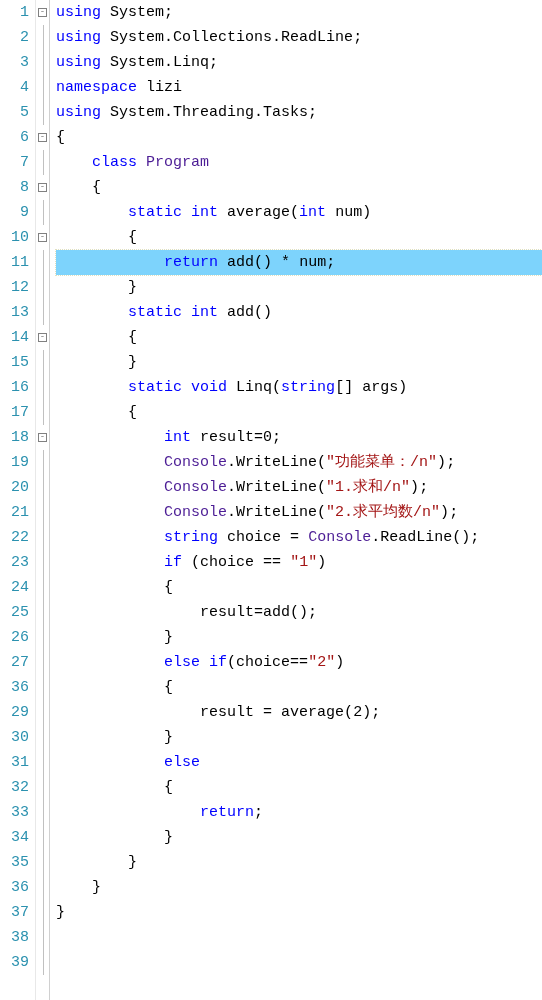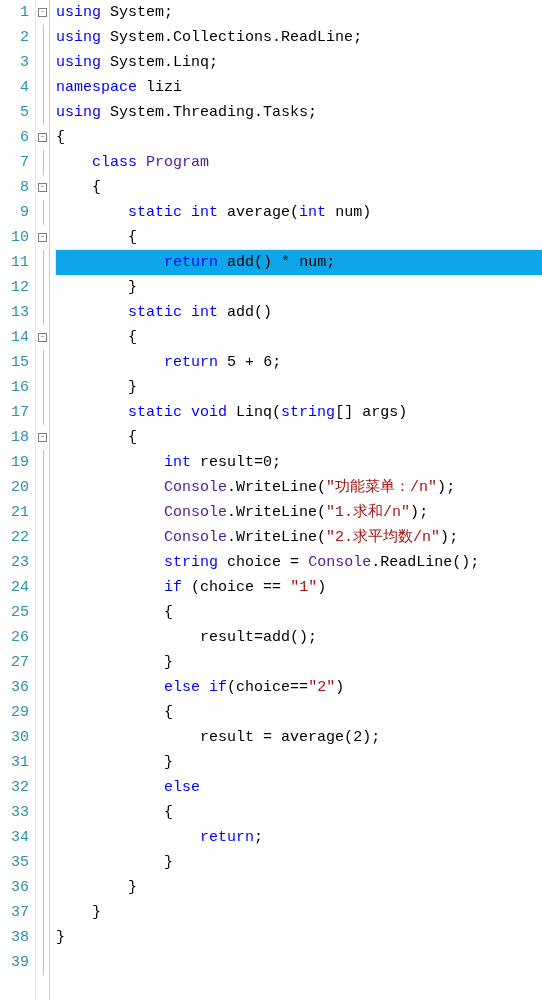--- a/index.html
+++ b/index.html
@@ -59,21 +59,21 @@
     background: #c0c0c0;
     top: 0;
     bottom: 0;
   }
   .code {
     flex: 1;
     padding-left: 6px;
     overflow: hidden;
   }
   .code-line.highlight {
-    background: #0ea5e9;
+    background: #7dd3fc;
     outline: 1px dotted #e0e0c0;
   }
   .kw { color: #0000ff; }
   .type { color: #4c1d95; }
   .str { color: #a31515; }
   .num { color: #000000; }
   .txt { color: #000000; }
   .op { color: #000000; }
 </style>
 </head>
@@ -170,21 +170,20 @@
       <div class="code-line"><span class="kw">using</span><span class="txt"> </span><span class="txt">System</span><span class="txt">.</span><span class="txt">Threading</span><span class="txt">.</span><span class="txt">Tasks</span><span class="txt">;</span></div>
       <div class="code-line"><span class="txt">{</span></div>
       <div class="code-line"><span class="txt">    </span><span class="kw">class</span><span class="txt"> </span><span class="type">Program</span></div>
       <div class="code-line"><span class="txt">    {</span></div>
       <div class="code-line"><span class="txt">        </span><span class="kw">static</span><span class="txt"> </span><span class="kw">int</span><span class="txt"> </span><span class="txt">average</span><span class="txt">(</span><span class="kw">int</span><span class="txt"> </span><span class="txt">num</span><span class="txt">)</span></div>
       <div class="code-line"><span class="txt">        {</span></div>
       <div class="code-line highlight"><span class="txt">            </span><span class="kw">return</span><span class="txt"> </span><span class="txt">add</span><span class="txt">()</span><span class="txt"> </span><span class="op">*</span><span class="txt"> </span><span class="txt">num</span><span class="txt">;</span></div>
       <div class="code-line"><span class="txt">        }</span></div>
       <div class="code-line"><span class="txt">        </span><span class="kw">static</span><span class="txt"> </span><span class="kw">int</span><span class="txt"> </span><span class="txt">add</span><span class="txt">()</span></div>
       <div class="code-line"><span class="txt">        {</span></div>
-      <div class="code-line"><span class="txt">            </span><span class="kw">return</span><span class="txt"> </span><span class="num">5</span><span class="txt"> </span><span class="op">+</span><span class="txt"> </span><span class="num">6</span><span class="txt">;</span></div>
       <div class="code-line"><span class="txt">        }</span></div>
       <div class="code-line"><span class="txt">        </span><span class="kw">static</span><span class="txt"> </span><span class="kw">void</span><span class="txt"> </span><span class="txt">Linq</span><span class="txt">(</span><span class="kw">string</span><span class="txt">[] </span><span class="txt">args</span><span class="txt">)</span></div>
       <div class="code-line"><span class="txt">        {</span></div>
       <div class="code-line"><span class="txt">            </span><span class="kw">int</span><span class="txt"> </span><span class="txt">result</span><span class="op">=</span><span class="num">0</span><span class="txt">;</span></div>
       <div class="code-line"><span class="txt">            </span><span class="type">Console</span><span class="txt">.</span><span class="txt">WriteLine</span><span class="txt">(</span><span class="str">"功能菜单：/n"</span><span class="txt">)</span><span class="txt">;</span></div>
       <div class="code-line"><span class="txt">            </span><span class="type">Console</span><span class="txt">.</span><span class="txt">WriteLine</span><span class="txt">(</span><span class="str">"1.求和/n"</span><span class="txt">)</span><span class="txt">;</span></div>
       <div class="code-line"><span class="txt">            </span><span class="type">Console</span><span class="txt">.</span><span class="txt">WriteLine</span><span class="txt">(</span><span class="str">"2.求平均数/n"</span><span class="txt">)</span><span class="txt">;</span></div>
       <div class="code-line"><span class="txt">            </span><span class="kw">string</span><span class="txt"> </span><span class="txt">choice</span><span class="txt"> </span><span class="op">=</span><span class="txt"> </span><span class="type">Console</span><span class="txt">.</span><span class="txt">ReadLine</span><span class="txt">()</span><span class="txt">;</span></div>
       <div class="code-line"><span class="txt">            </span><span class="kw">if</span><span class="txt"> (</span><span class="txt">choice</span><span class="txt"> </span><span class="op">==</span><span class="txt"> </span><span class="str">"1"</span><span class="txt">)</span></div>
       <div class="code-line"><span class="txt">            {</span></div>

